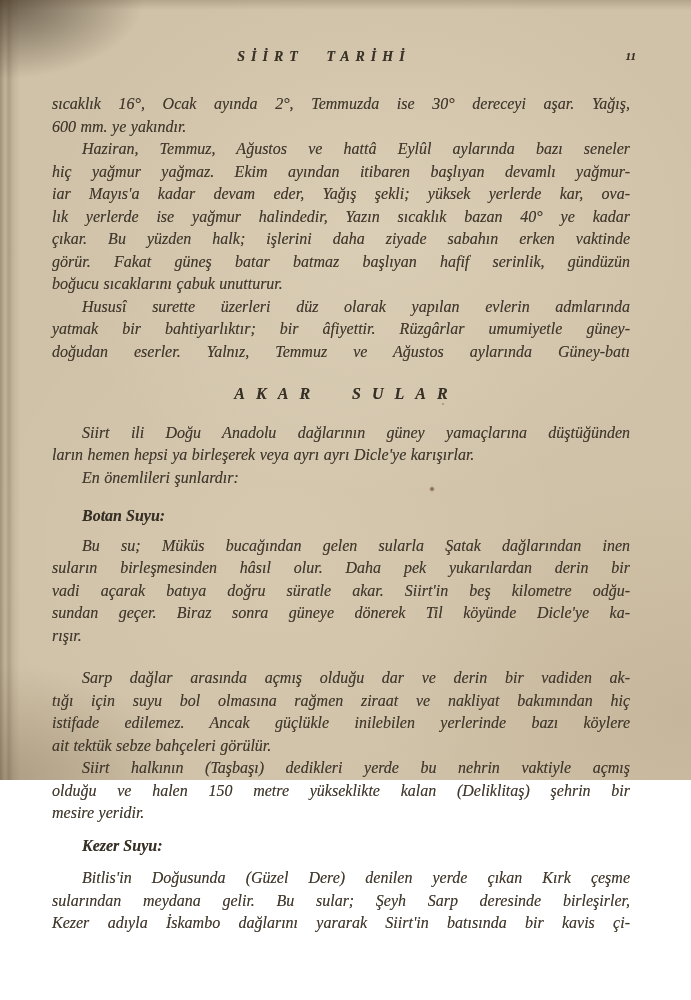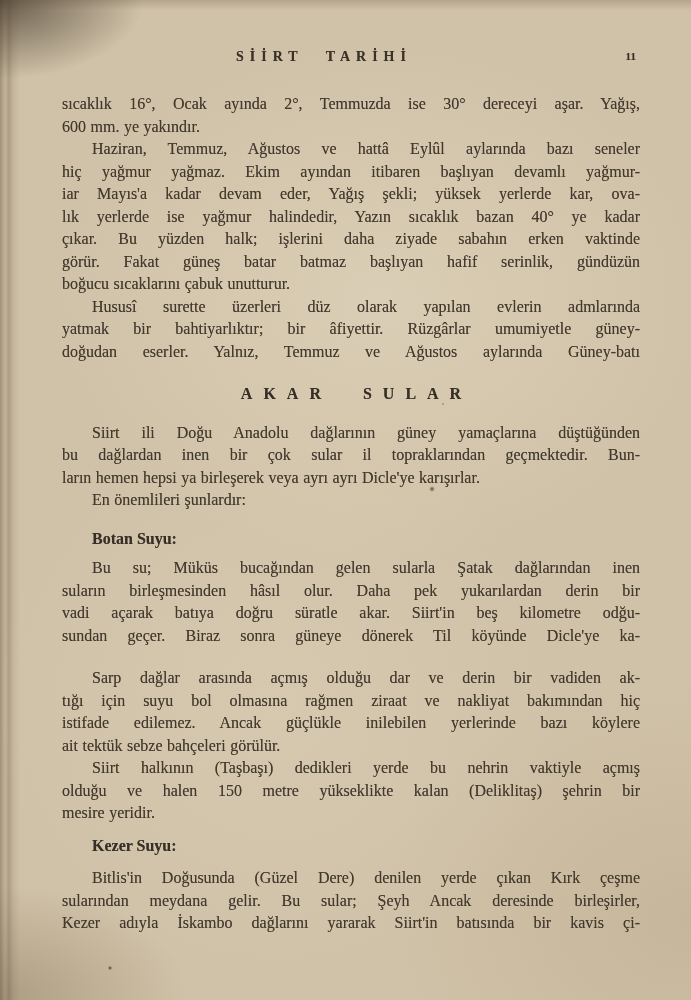--- a/index.html
+++ b/index.html
@@ -5,21 +5,21 @@
   html, body {
     margin: 0;
     padding: 0;
     width: 691px;
     height: 1000px;
     overflow: hidden;
   }
   .page {
     position: relative;
     width: 691px;
-    height: 1000px;
+    height: 780px;
     background-color: #d0c2a8;
     background-image:
       
       radial-gradient(circle 4px at 432px 489px, rgba(90,55,25,0.85), rgba(90,55,25,0) 75%),
       radial-gradient(circle 3px at 110px 968px, rgba(55,42,28,0.85), rgba(55,42,28,0) 75%),
       radial-gradient(circle 2px at 443px 404px, rgba(100,70,40,0.6), rgba(100,70,40,0) 75%),
       
       radial-gradient(ellipse 480px 380px at 55% 30%, rgba(255,248,230,0.22), rgba(255,248,230,0) 70%),
       radial-gradient(ellipse 420px 420px at 40% 70%, rgba(255,248,232,0.12), rgba(255,248,232,0) 70%),
       
@@ -27,20 +27,21 @@
       
       linear-gradient(180deg, rgba(80,62,40,0.22) 0px, rgba(80,62,40,0) 10px),
       
       radial-gradient(ellipse 200px 110px at 0% 0%, rgba(38,27,16,0.62), rgba(38,27,16,0) 72%),
       
       radial-gradient(ellipse 260px 160px at 0% 100%, rgba(80,58,34,0.28), rgba(80,58,34,0) 72%),
       
       radial-gradient(ellipse 420px 320px at 100% 92%, rgba(125,98,66,0.12), rgba(125,98,66,0) 75%);
     font-family: "Liberation Serif", "DejaVu Serif", serif;
     color: #42392d;
+    font-style: italic;
   }
   .running-header {
     position: absolute;
     top: 49px;
     left: 62px;
     right: 51px;
     height: 22px;
   }
   .header-title {
     position: relative;
@@ -60,21 +61,21 @@
     right: 4px;
     top: 1px;
     font-size: 11px;
     font-weight: 700;
     color: #372f23;
     text-shadow: 0 0 0.6px rgba(55,47,35,0.55);
   }
   .content {
     position: absolute;
     top: 93px;
-    left: 62px;
+    left: 52px;
     width: 578px;
     font-size: 16px;
     line-height: 22.5px;
     text-shadow: 0 0 0.6px rgba(66,57,45,0.55);
   }
   .para { margin: 0; }
   .ln {
     text-align: justify;
     text-align-last: justify;
     word-spacing: 0.5px;
@@ -130,52 +131,52 @@
     <div class="para">
       <div class="ln ind">Hususî surette üzerleri düz olarak yapılan evlerin admlarında</div>
       <div class="ln">yatmak bir bahtiyarlıktır; bir âfiyettir. Rüzgârlar umumiyetle güney-</div>
       <div class="ln">doğudan eserler. Yalnız, Temmuz ve Ağustos aylarında Güney-batı</div>
     </div>
 
     <div class="section-heading">AKAR SULAR</div>
 
     <div class="para">
       <div class="ln ind">Siirt ili Doğu Anadolu dağlarının güney yamaçlarına düştüğünden</div>
-      <div class="ln">bu dağlardan inen bir çok sular il topraklarından geçmektedir. Bun-</div>
       <div class="ln end">ların hemen hepsi ya birleşerek veya ayrı ayrı Dicle'ye karışırlar.</div>
     </div>
 
     <div class="para">
       <div class="ln ind end">En önemlileri şunlardır:</div>
     </div>
 
     <div class="sub-heading botan">Botan Suyu:</div>
 
     <div class="para">
       <div class="ln ind">Bu su; Müküs bucağından gelen sularla Şatak dağlarından inen</div>
       <div class="ln">suların birleşmesinden hâsıl olur. Daha pek yukarılardan derin bir</div>
       <div class="ln">vadi açarak batıya doğru süratle akar. Siirt'in beş kilometre odğu-</div>
       <div class="ln">sundan geçer. Biraz sonra güneye dönerek Til köyünde Dicle'ye ka-</div>
+      <div class="ln end">rışır.</div>
     </div>
 
     <div class="para p7">
       <div class="ln ind">Sarp dağlar arasında açmış olduğu dar ve derin bir vadiden ak-</div>
       <div class="ln">tığı için suyu bol olmasına rağmen ziraat ve nakliyat bakımından hiç</div>
       <div class="ln">istifade edilemez. Ancak güçlükle inilebilen yerlerinde bazı köylere</div>
       <div class="ln end">ait tektük sebze bahçeleri görülür.</div>
     </div>
 
     <div class="para">
       <div class="ln ind">Siirt halkının (Taşbaşı) dedikleri yerde bu nehrin vaktiyle açmış</div>
       <div class="ln">olduğu ve halen 150 metre yükseklikte kalan (Deliklitaş) şehrin bir</div>
       <div class="ln end">mesire yeridir.</div>
     </div>
 
     <div class="sub-heading kezer">Kezer Suyu:</div>
 
     <div class="para">
       <div class="ln ind">Bitlis'in Doğusunda (Güzel Dere) denilen yerde çıkan Kırk çeşme</div>
-      <div class="ln">sularından meydana gelir. Bu sular; Şeyh Ancak deresinde birleşirler,</div>
+      <div class="ln">sularından meydana gelir. Bu sular; Şeyh Sarp deresinde birleşirler,</div>
       <div class="ln">Kezer adıyla İskambo dağlarını yararak Siirt'in batısında bir kavis çi-</div>
     </div>
 
   </div>
 </div>
 
 </body></html>

